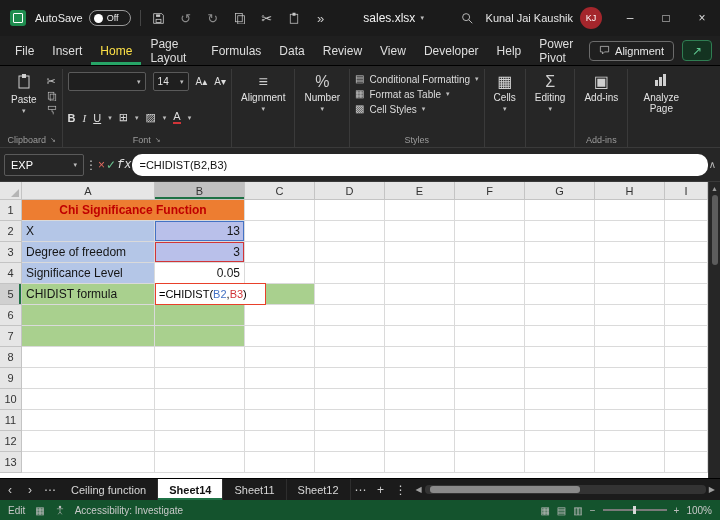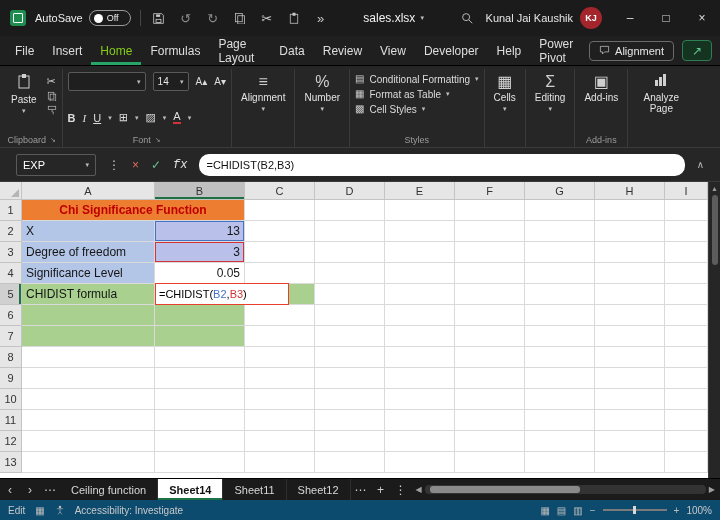--- a/index.html
+++ b/index.html
@@ -15,28 +15,28 @@
 .autosave{display:flex;align-items:center;gap:6px;color:#ededed}
 .toggle{width:42px;height:16px;border:1px solid #9a9a9a;border-radius:9px;display:flex;align-items:center;gap:4px;padding:0 4px}
 .knob{width:9px;height:9px;border-radius:50%;background:#fff}
 .toggle-label{font-size:9px;color:#ededed}
 .tb-icon{color:#c9c9c9;font-size:13px;width:18px;text-align:center;display:flex;align-items:center;justify-content:center}
 .tb-icon.dim{color:#8a8a8a}
 .tb-sep{width:1px;height:16px;background:#454545}
 .tb-title{display:flex;align-items:center;gap:5px;color:#f2f2f2;font-size:12px;margin:0 auto}
 .tb-right{display:flex;align-items:center;height:100%}
 .user-pill{display:flex;align-items:center;gap:7px;margin:8px 10px}
-.avatar{width:22px;height:22px;border-radius:50%;background:#a4262c;color:#fff;font-size:9px;display:flex;align-items:center;justify-content:center;font-weight:bold}
+.avatar{width:22px;height:22px;border-radius:50%;background:#a4262c;color:#fff;font-size:9px;display:flex;align-items:center;justify-content:center;font-weight:normal}
 .win-btn{width:36px;height:36px;display:flex;align-items:center;justify-content:center;color:#dcdcdc;font-size:12px}
 .chev{font-size:7px;color:#bdbdbd}
 
 
 .menubar{height:30px;background:#1f1f1f;display:flex;align-items:stretch;font-size:12px;padding:0 6px;flex-shrink:0;border-bottom:1px solid #000}
 .menu-item{padding:0 9px;display:flex;align-items:center;color:#dfdfdf}
-.menu-item.active{color:#84cc16;box-shadow:inset 0 -3px 0 #27a567}
+.menu-item.active{color:#fde047;box-shadow:inset 0 -3px 0 #27a567}
 .menu-right{margin-left:auto;display:flex;align-items:center;gap:8px;padding-right:2px}
 .comments-btn{display:flex;align-items:center;gap:5px;border:1px solid #6b6b6b;border-radius:4px;padding:3px 9px;color:#e8e8e8;font-size:11px}
 .share-btn{display:flex;align-items:center;justify-content:center;width:30px;height:21px;border:1px solid #2f7d52;border-radius:4px;color:#5ec78f;background:#143321;font-size:12px}
 
 
 .ribbon{height:82px;background:#262626;display:flex;align-items:stretch;padding:3px 2px 0;flex-shrink:0;border-bottom:1px solid #3a3a3a;overflow:hidden}
 .grp{position:relative;display:flex;flex-direction:column;align-items:center;justify-content:flex-start;padding:3px 5px 15px;border-right:1px solid #3a3a3a}
 .grp-label{position:absolute;bottom:2px;left:0;right:0;font-size:9px;color:#9c9c9c;display:flex;justify-content:center;align-items:center;gap:4px}
 .launcher{font-size:7px;color:#9c9c9c}
 .bigbtn{display:flex;flex-direction:column;align-items:center;justify-content:center;gap:2px;color:#e3e3e3;font-size:10px;padding:1px 4px;text-align:center}
@@ -46,21 +46,21 @@
 .sm-ico{font-size:11px;color:#c9c9c9;line-height:12px;display:flex;align-items:center}
 .font-grp-rows{display:flex;flex-direction:column;gap:20px}
 .sel-box{height:19px;background:#1f1f1f;border:1px solid #5a5a5a;border-radius:2px;color:#e6e6e6;font-size:10px;display:flex;align-items:center;justify-content:space-between;padding:0 4px}
 .fmt-row{display:flex;align-items:center;gap:7px;font-size:11px;color:#dcdcdc}
 .font-color-letter{border-bottom:2px solid #d13438;line-height:11px}
 .styles-grp{display:flex;flex-direction:column;align-items:flex-start;gap:3px;padding-top:1px}
 .style-item{display:flex;align-items:center;gap:5px;font-size:10px;color:#dcdcdc}
 .style-item .sm-ico{font-size:10px}
 
 
-.formulabar{height:34px;background:#262626;display:flex;align-items:center;gap:12px;padding:0 16px;flex-shrink:0;border-bottom:1px solid #3a3a3a}
+.formulabar{height:34px;background:#262626;display:flex;align-items:center;gap:1px;padding:0 4px;flex-shrink:0;border-bottom:1px solid #3a3a3a}
 .namebox{width:80px;height:22px;border:1px solid #5a5a5a;border-radius:2px;display:flex;align-items:center;justify-content:space-between;padding:0 6px;font-size:11px;color:#fff}
 .fb-ico{font-size:12px;color:#cfcfcf}
 .fb-cancel{color:#e06a5f}
 .fb-enter{color:#6abf8e}
 .fb-fx{font-style:italic;font-family:Liberation Mono, monospace;color:#e0e0e0;font-size:12px}
 .formula-input{flex:1;height:22px;background:#fff;border-radius:10px;color:#111;font-size:11px;display:flex;align-items:center;padding:0 7px}
 .fb-expand{color:#b9b9b9;font-size:10px}
 
 
 .gridwrap{flex:1;position:relative;background:#fff;overflow:hidden}
@@ -78,37 +78,37 @@
 .col-C,.col-D,.col-E,.col-F,.col-G,.col-H{width:70px}
 .col-I{width:43px}
 .span2{width:223px}
 .title-orange{background:#ed7d31;color:#c00000;font-weight:bold;justify-content:center}
 .blue{background:#b4c6e7}
 .green{background:#a9d08e}
 .num{justify-content:flex-end}
 .ref-blue{box-shadow:inset 0 0 0 1px #4472c4;background:#b9c0ea}
 .ref-red{box-shadow:inset 0 0 0 1px #d13438;background:#b9c0ea}
 .edit-cell{overflow:visible;padding:0}
-.edit-overlay{position:absolute;left:0;top:-1px;width:134px;height:22px;background:#fff;border:1px solid #e8402a;z-index:3;display:flex;align-items:center;padding:0 3px;font-size:11px;white-space:nowrap}
+.edit-overlay{position:absolute;left:0;top:-1px;width:111px;height:22px;background:#fff;border:1px solid #e8402a;z-index:3;display:flex;align-items:center;padding:0 3px;font-size:11px;white-space:nowrap}
 .vscroll{position:absolute;right:0;top:0;bottom:0;width:12px;background:#262626;display:flex;flex-direction:column;align-items:center;border-left:1px solid #3a3a3a}
 .vs-arrow{color:#9a9a9a;font-size:7px;padding:3px 0}
 .vs-thumb{width:6px;height:70px;background:#5c5c5c;border-radius:3px}
 
 
 .sheetbar{height:22px;background:#1b1b1b;display:flex;align-items:stretch;font-size:11px;flex-shrink:0;border-top:1px solid #000}
 .nav-ico{width:20px;display:flex;align-items:center;justify-content:center;color:#cfcfcf;font-size:12px}
 .stab{padding:0 11px;display:flex;align-items:center;color:#d8d8d8;border-right:1px solid #2e2e2e}
 .stab.active{background:#fff;color:#111;font-weight:bold;box-shadow:inset 0 -2px 0 #1e7145}
 .hscroll{flex:1;display:flex;align-items:center;gap:3px;padding:0 5px;min-width:60px}
 .hs-arrow{color:#9f9f9f;font-size:8px}
 .hs-track{flex:1;height:9px;background:#333;border-radius:4px;position:relative}
 .hs-thumb{position:absolute;left:5px;top:1px;height:7px;width:150px;background:#8a8a8a;border-radius:3px}
 
 
-.statusbar{height:20px;background:#0c4a6e;display:flex;align-items:center;font-size:10px;color:#c9c9c9;flex-shrink:0;gap:24px;padding:0 8px}
+.statusbar{height:20px;background:#14532d;display:flex;align-items:center;font-size:10px;color:#c9c9c9;flex-shrink:0;gap:24px;padding:0 8px}
 .sb-left{display:flex;align-items:center;gap:10px}
 .sb-right{margin-left:auto;display:flex;align-items:center;gap:7px}
 .sb-ico{font-size:10px;color:#bdbdbd;display:flex;align-items:center}
 .zoom-track{width:64px;height:2px;background:#7a7a7a;position:relative}
 .zoom-thumb{position:absolute;left:30px;top:-3px;width:3px;height:8px;background:#d9d9d9}
 </style>
 </head>
 <body>
 
 <div class="app">
@@ -168,22 +168,22 @@
       <span class="win-btn">–</span>
       <span class="win-btn">□</span>
       <span class="win-btn">×</span>
     </div>
   </div>
 
   <div class="menubar">
     <span class="menu-item">File</span>
     <span class="menu-item">Insert</span>
     <span class="menu-item active">Home</span>
+    <span class="menu-item">Page Layout</span>
     <span class="menu-item">Formulas</span>
-    <span class="menu-item">Page Layout</span>
     <span class="menu-item">Data</span>
     <span class="menu-item">Review</span>
     <span class="menu-item">View</span>
     <span class="menu-item">Developer</span>
     <span class="menu-item">Help</span>
     <span class="menu-item">Power Pivot</span>
     <div class="menu-right">
       <span class="comments-btn">
         <svg width="11" height="11" viewBox="0 0 16 16">
             <path d="M2 2h12v8H8l-3 3v-3H2z" fill="none" stroke="#d0d0d0"></path>

